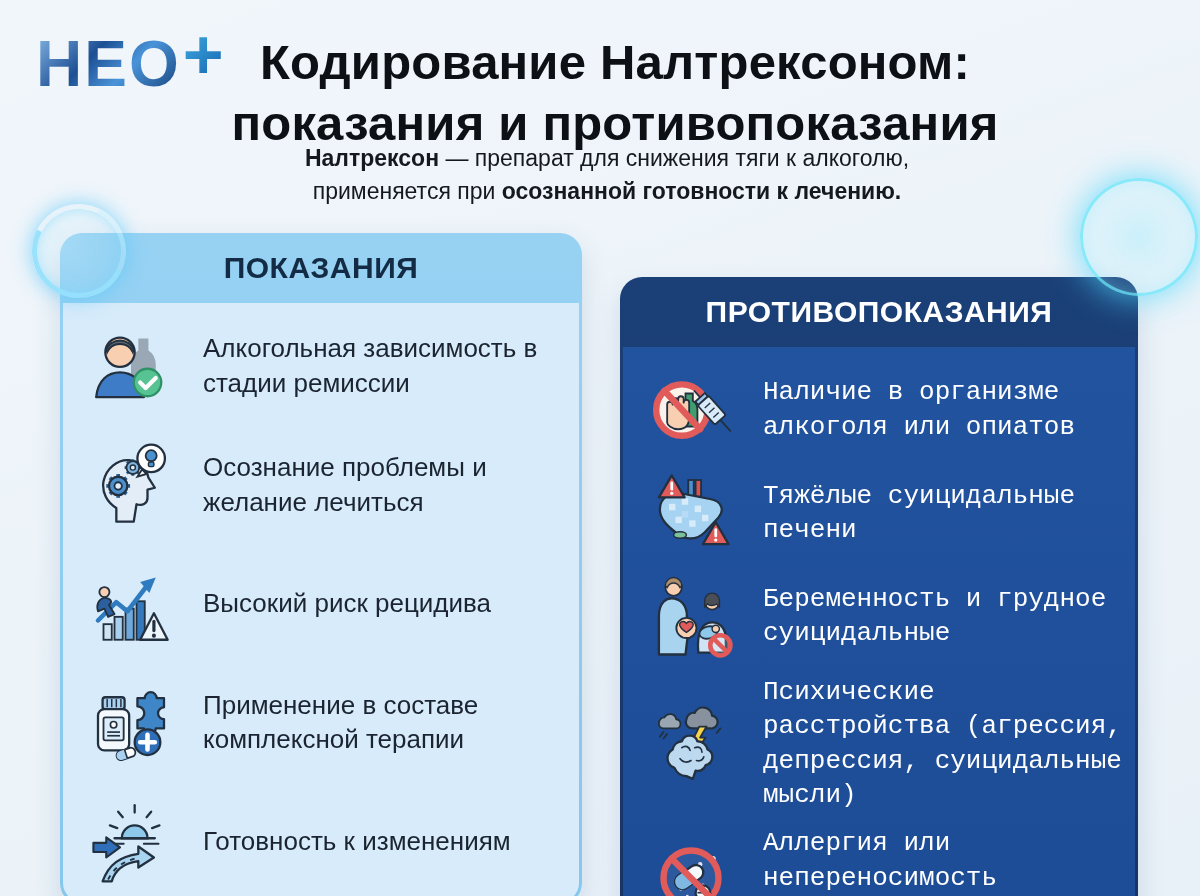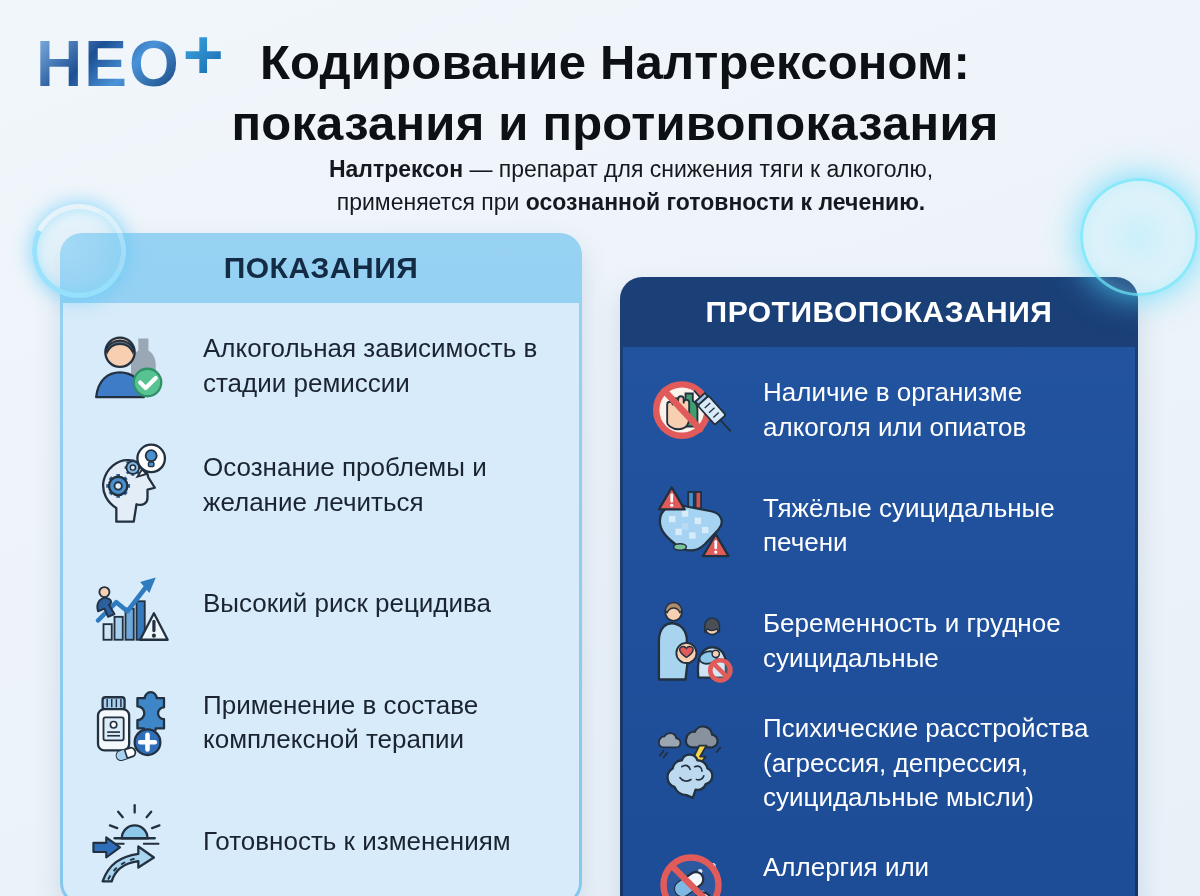--- a/index.html
+++ b/index.html
@@ -22,22 +22,22 @@
   .logo .plus{
     font-size:70px;font-weight:900;margin-left:2px;position:relative;top:-6px;
     background:linear-gradient(135deg,#45b5e8 0%,#1a6cb4 80%);
     -webkit-background-clip:text;background-clip:text;color:transparent;
   }
   .title{
     position:absolute;left:180px;top:32px;width:870px;text-align:center;
     font-size:49px;line-height:1.24;font-weight:800;color:#0d1116;letter-spacing:.2px;
   }
   .subtitle{
-    position:absolute;left:196px;top:142px;width:870px;text-align:center;
-    font-size:23px;line-height:1.45;color:#15191f;font-weight:500;margin-top:11px;
+    position:absolute;left:172px;top:142px;width:870px;text-align:center;
+    font-size:23px;line-height:1.45;color:#15191f;font-weight:500;
   }
   .subtitle b{font-weight:700;}
 
   
   .card{position:absolute;top:233px;height:672px;border-radius:22px;
         box-shadow:0 12px 28px rgba(45,85,135,.16);z-index:2;}
   .card-light{left:60px;width:522px;background:linear-gradient(180deg,#97d2f3,#86c7ee);}
   .card-dark{left:620px;width:518px;background:linear-gradient(180deg,#1b4078,#163465);margin-top:44px;}
   .card-head{height:70px;display:flex;align-items:center;justify-content:center;
              font-weight:800;font-size:30px;letter-spacing:.5px;}
@@ -47,21 +47,21 @@
              border-radius:0 0 19px 19px;display:flex;flex-direction:column;
              justify-content:space-between;padding:18px 12px 16px 20px;box-sizing:border-box;}
   .card-light .card-body{background:#d7ebfa;}
   .card-dark .card-body{background:linear-gradient(180deg,#22539f,#1d4c96);}
 
   .row{display:flex;align-items:center;gap:24px;}
   .ic{flex:0 0 96px;width:96px;height:90px;display:flex;align-items:center;justify-content:center;}
   .ic svg{width:92px;height:88px;}
   .row-text{flex:1;font-size:26px;line-height:1.33;}
   .card-light .row-text{color:#1b2430;}
-  .card-dark .row-text{color:#ffffff;}
+  .card-dark .row-text{color:#ffffff;font-family:Liberation Mono, monospace;}
 
   
   .bubble-left{
     position:absolute;left:32px;top:204px;width:84px;height:84px;border-radius:50%;
     border:5px solid rgba(150,225,252,.95);
     border-top-color:transparent;border-right-color:rgba(190,240,255,.35);
     transform:rotate(-18deg);z-index:3;
     box-shadow:0 0 20px rgba(90,200,250,.75), inset 0 0 14px rgba(120,215,250,.55);
     background:radial-gradient(circle at 35% 40%, rgba(200,240,255,.25), rgba(140,220,250,.08) 70%, transparent);
   }

